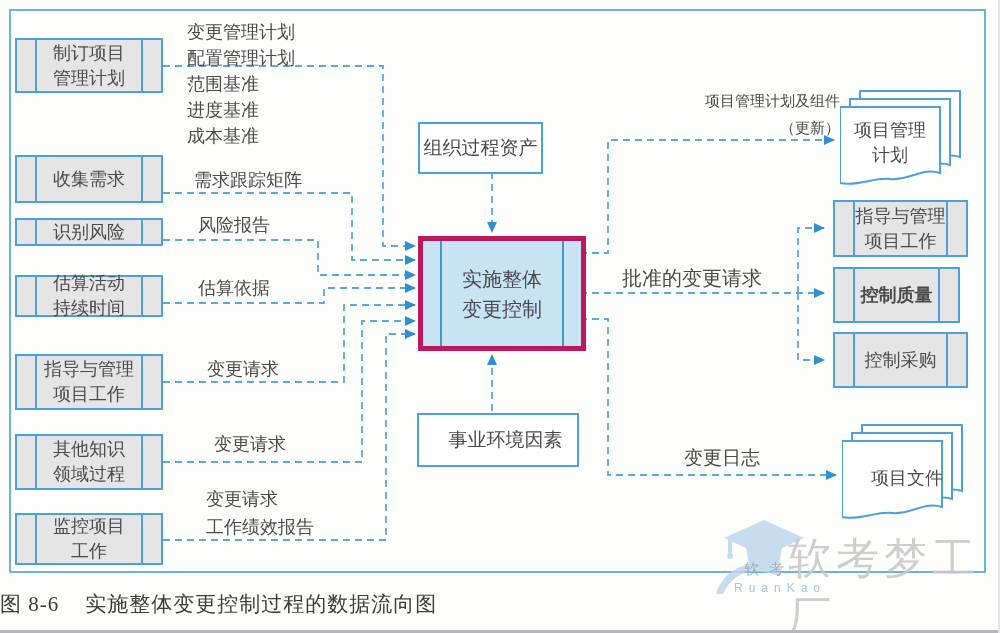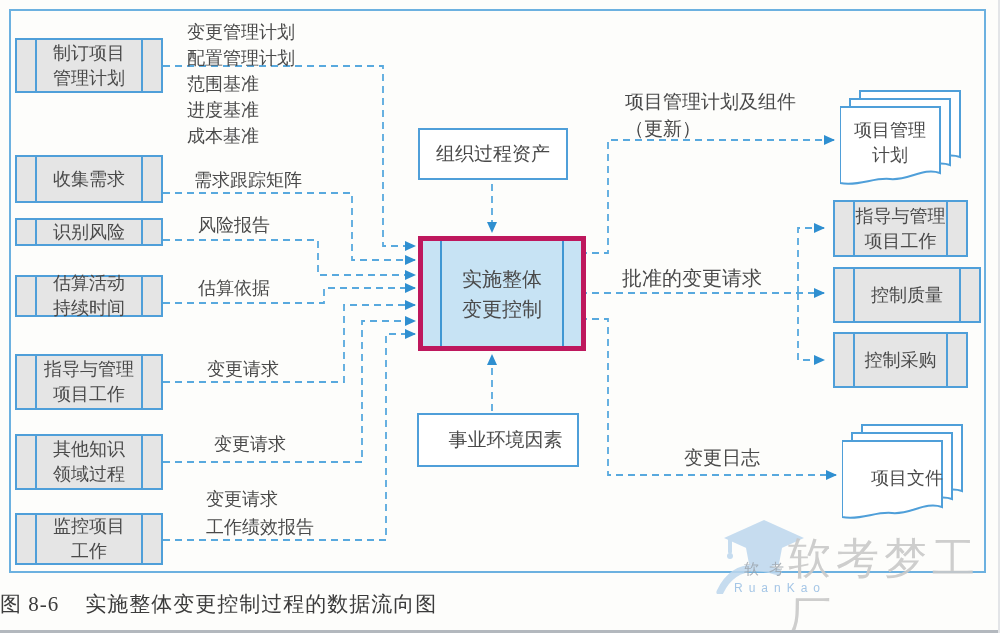--- a/index.html
+++ b/index.html
@@ -126,37 +126,37 @@
 进度基准
 成本基准</div>
 <div class="flow-label" style="left:194px; top:167px;">需求跟踪矩阵</div>
 <div class="flow-label" style="left:198px; top:212px;">风险报告</div>
 <div class="flow-label" style="left:198px; top:275px;">估算依据</div>
 <div class="flow-label" style="left:207px; top:356px;">变更请求</div>
 <div class="flow-label" style="left:214px; top:431px;">变更请求</div>
 <div class="flow-label" style="left:206px; top:485px; line-height:28px;">变更请求
 工作绩效报告</div>
 
-<div class="plain-box" style="left:418px; top:128px; width:150px; height:52px;">
+<div class="plain-box" style="left:418px; top:122px; width:125px; height:52px;">
     <span>组织过程资产</span>
   </div>
 <div class="center-box"><span>实施整体
 变更控制</span></div>
 <div class="plain-box" style="left:417px; top:413px; width:162px; height:54px;padding-left:15px;">
     <span>事业环境因素</span>
   </div>
 
-<div class="flow-label" style="left:625px; top:88px; width:215px; text-align:left; line-height:27px; font-size:19px;">项目管理计划及组件
+<div class="flow-label" style="left:625px; top:88px; width:215px; text-align:right; line-height:27px; font-size:15px;">项目管理计划及组件
 （更新）</div>
 <div class="flow-label" style="left:622px; top:265px; font-size:20px;">批准的变更请求</div>
 <div class="flow-label" style="left:684px; top:445px; font-size:19px;">变更日志</div>
 
 <div class="pbox" style="left:833px; top:200px; width:135px; height:57px;"><span>指导与管理
 项目工作</span></div>
-<div class="pbox" style="left:833px; top:267px; width:148px; height:56px;"><span>控制质量</span></div>
+<div class="pbox" style="left:833px; top:267px; width:127px; height:56px;font-weight:bold;"><span>控制质量</span></div>
 <div class="pbox" style="left:833px; top:332px; width:135px; height:56px;"><span>控制采购</span></div>
 
 <svg class="docs" style="left:840px; top:90px;" width="124" height="104" viewBox="0 0 124 104">
   <g fill="#ffffff" stroke="#4f9fd9" stroke-width="2">
     <path d="M20 1 H120 V67 C103 61 88 75 70 73 C54 71 38 81 20 77 Z"></path>
     <path d="M10 9 H110 V75 C93 69 78 83 60 81 C44 79 28 89 10 85 Z"></path>
     <path d="M0 17 H100 V83 C83 77 68 91 50 89 C34 87 18 97 0 93 Z"></path>
   </g>
 </svg>
 <div class="doc-text" style="left:840px; top:118px; width:100px;">项目管理

